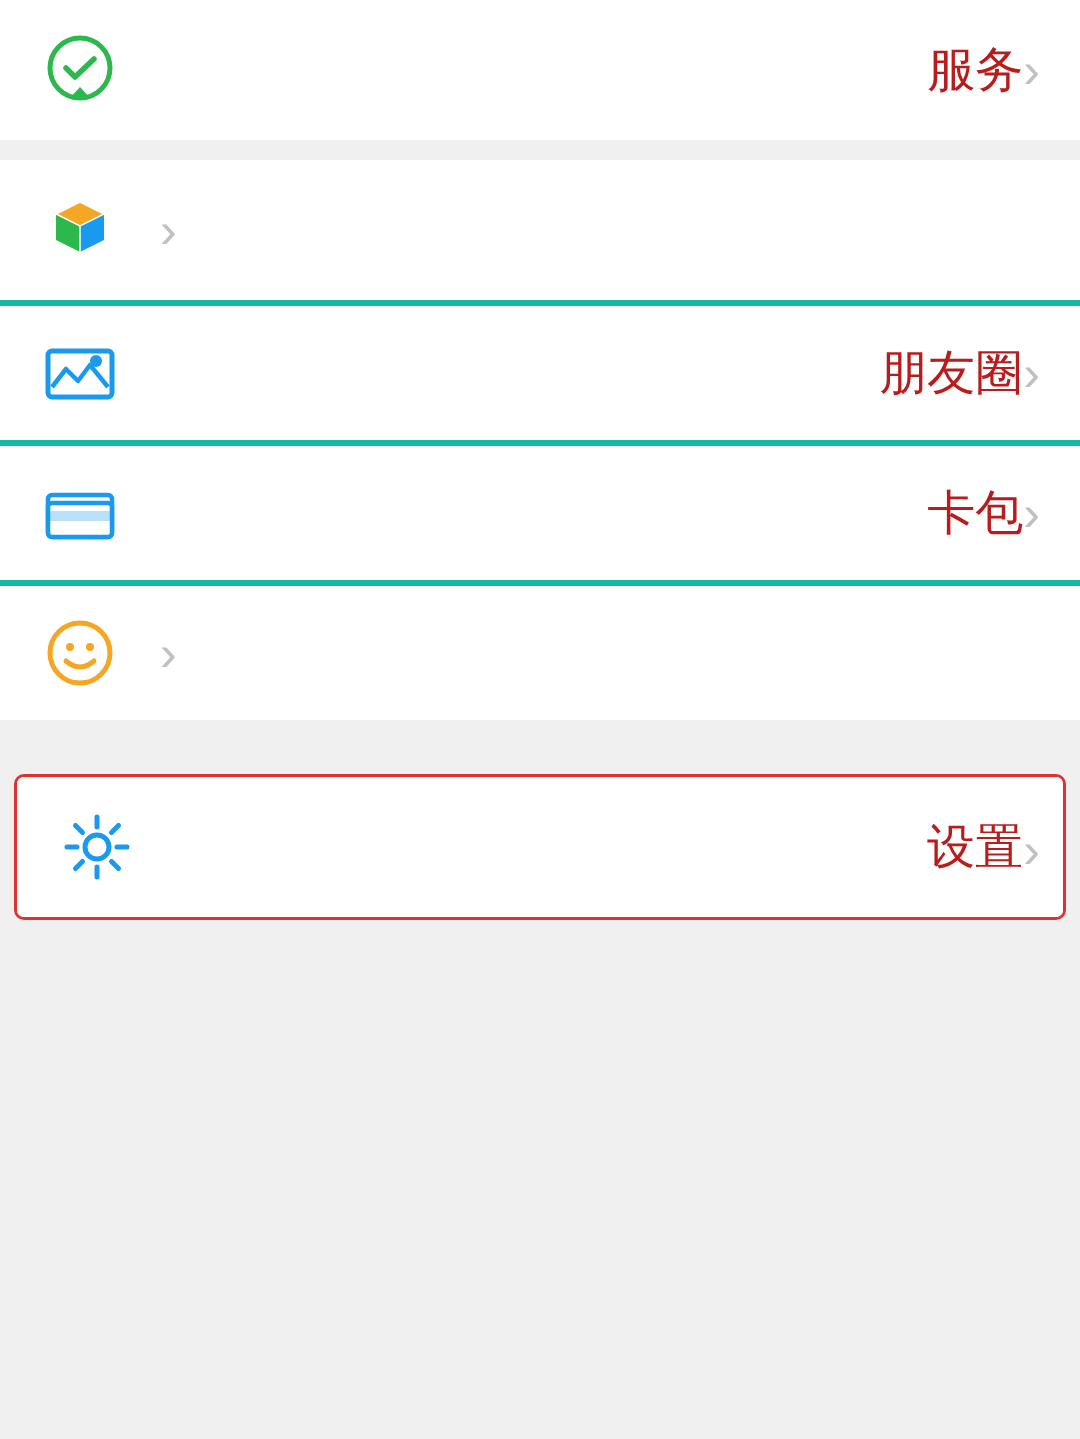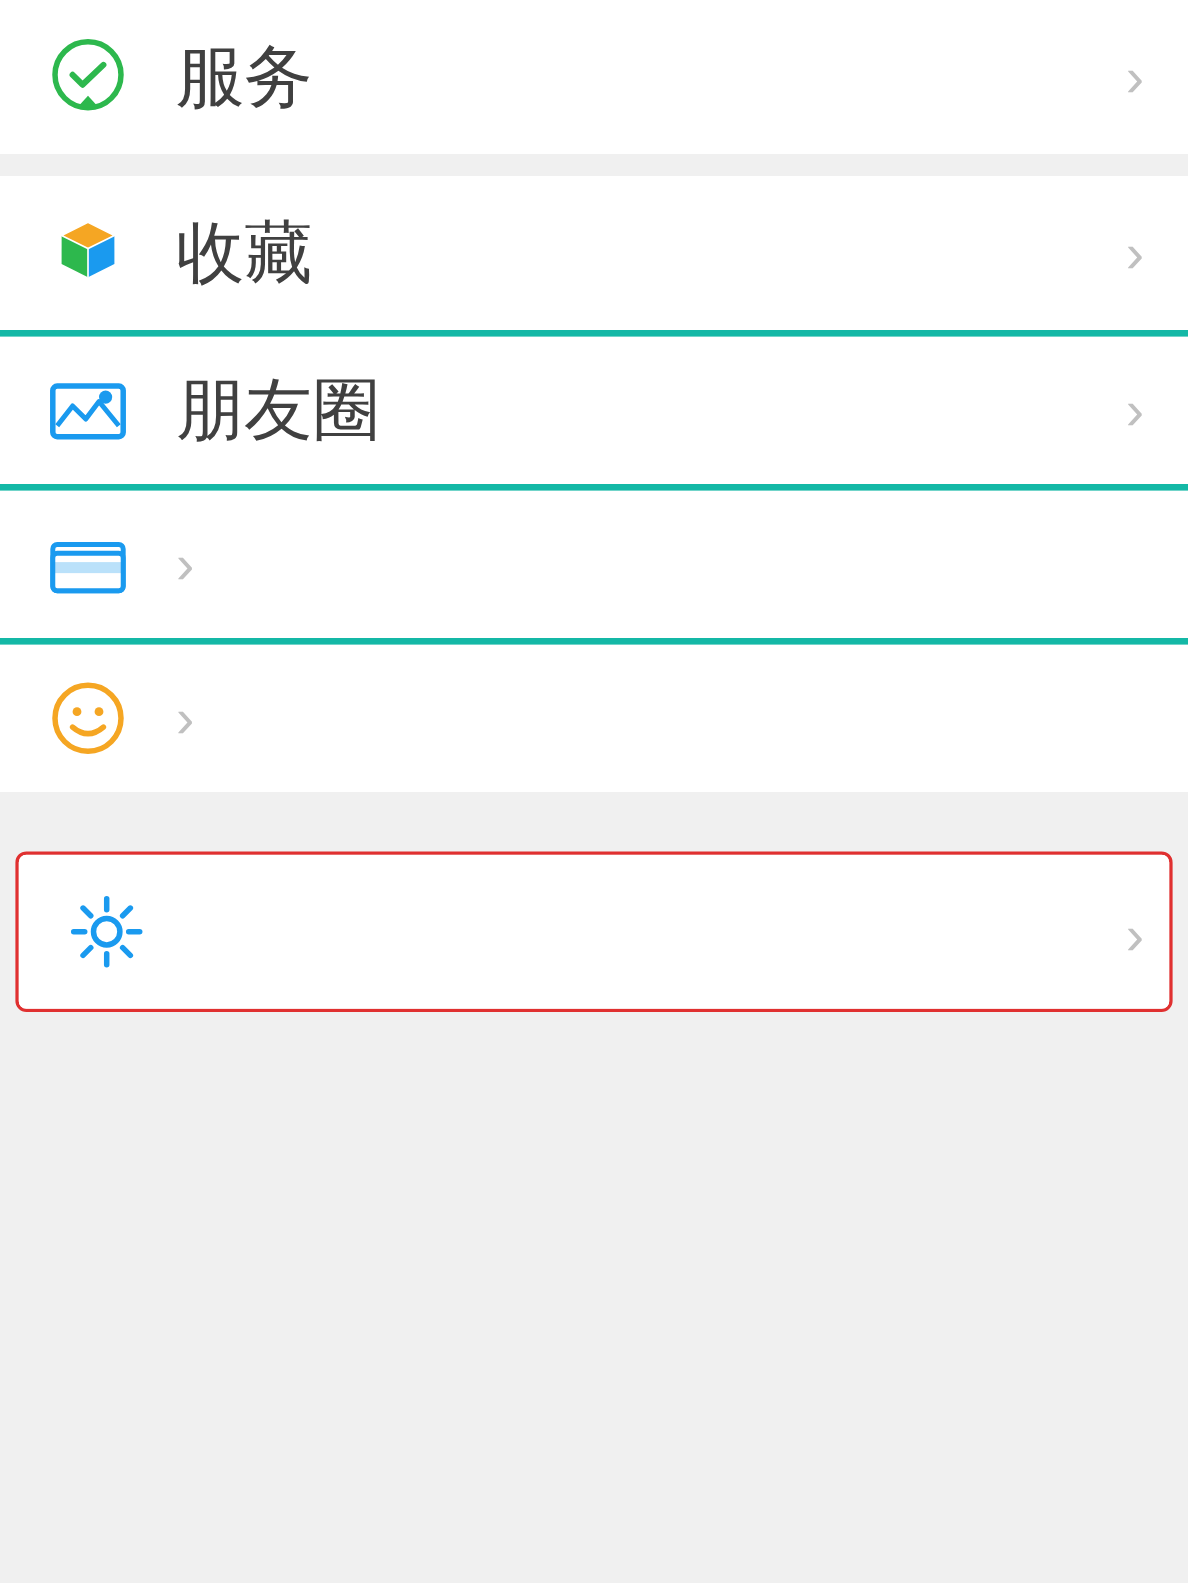--- a/index.html
+++ b/index.html
@@ -43,23 +43,24 @@
       width: 80px;
       height: 80px;
       display: flex;
       align-items: center;
       justify-content: center;
       flex-shrink: 0;
       margin-right: 40px;
     }
 
     .menu-item-label {
-      font-size: 62px;
-      color: #404040;
+      font-size: 48px;
+      color: #b91c1c;
       flex: 1;
+      text-align: right;
     }
 
     .menu-item-chevron {
       color: #c0c0c0;
       font-size: 50px;
       font-weight: 300;
     }
 
     .settings-section {
       background-color: #ffffff;
@@ -101,21 +102,20 @@
         <polygon points="38,10 62,22 38,34 14,22" fill="#f5a623"></polygon>
 
         <polygon points="14,22 38,34 38,60 14,48" fill="#2db84d"></polygon>
 
         <polygon points="62,22 38,34 38,60 62,48" fill="#1a9aef"></polygon>
 
         <polygon points="38,10 62,22 38,34 14,22" fill="none" stroke="white" stroke-width="1.5"></polygon>
         <line x1="38" y1="34" x2="38" y2="60" stroke="white" stroke-width="1.5"></line>
       </svg>
     </div>
-    <span class="menu-item-label">收藏</span>
     <span class="menu-item-chevron">›</span>
   </div>
 
   <div class="menu-item">
     <div class="menu-item-icon">
 
       <svg width="76" height="76" viewBox="0 0 76 76" fill="none" xmlns="http://www.w3.org/2000/svg">
         <rect x="6" y="16" width="64" height="46" rx="4" fill="none" stroke="#1a9aef" stroke-width="5"></rect>
 
         <polyline points="10,52 24,34 36,46 48,30 66,52" fill="none" stroke="#1a9aef" stroke-width="4.5" stroke-linejoin="round"></polyline>
@@ -131,20 +131,21 @@
 
       <svg width="76" height="76" viewBox="0 0 76 76" fill="none" xmlns="http://www.w3.org/2000/svg">
 
         <rect x="6" y="20" width="64" height="42" rx="4" fill="none" stroke="#1a9aef" stroke-width="4.5"></rect>
 
         <rect x="6" y="28" width="64" height="34" rx="4" fill="white" stroke="#1a9aef" stroke-width="4.5"></rect>
 
         <rect x="6" y="36" width="64" height="10" fill="#1a9aef" opacity="0.3"></rect>
       </svg>
     </div>
+    <span class="menu-item-label">卡包</span>
     <span class="menu-item-chevron">›</span>
   </div>
 
   <div class="menu-item">
     <div class="menu-item-icon">
 
       <svg width="76" height="76" viewBox="0 0 76 76" fill="none" xmlns="http://www.w3.org/2000/svg">
         <circle cx="38" cy="38" r="30" fill="none" stroke="#f5a623" stroke-width="5"></circle>
         <circle cx="28" cy="32" r="4" fill="#f5a623"></circle>
         <circle cx="48" cy="32" r="4" fill="#f5a623"></circle>
@@ -171,20 +172,21 @@
               <line x1="38" y1="58" x2="38" y2="68"></line>
               <line x1="8" y1="38" x2="18" y2="38"></line>
               <line x1="58" y1="38" x2="68" y2="38"></line>
               <line x1="16.5" y1="16.5" x2="23.5" y2="23.5"></line>
               <line x1="52.5" y1="52.5" x2="59.5" y2="59.5"></line>
               <line x1="59.5" y1="16.5" x2="52.5" y2="23.5"></line>
               <line x1="23.5" y1="52.5" x2="16.5" y2="59.5"></line>
             </g>
           </svg>
         </div>
+        <span class="menu-item-label">设置</span>
       </div>
     </div>
   </div>
 
   <div style="position: relative; margin-top: -140px; display: flex; justify-content: flex-end; padding-right: 40px; height: 140px; align-items: center; pointer-events: none;">
     <span class="menu-item-chevron">›</span>
   </div>
 </div>
 
 <div class="bottom-area"></div>

